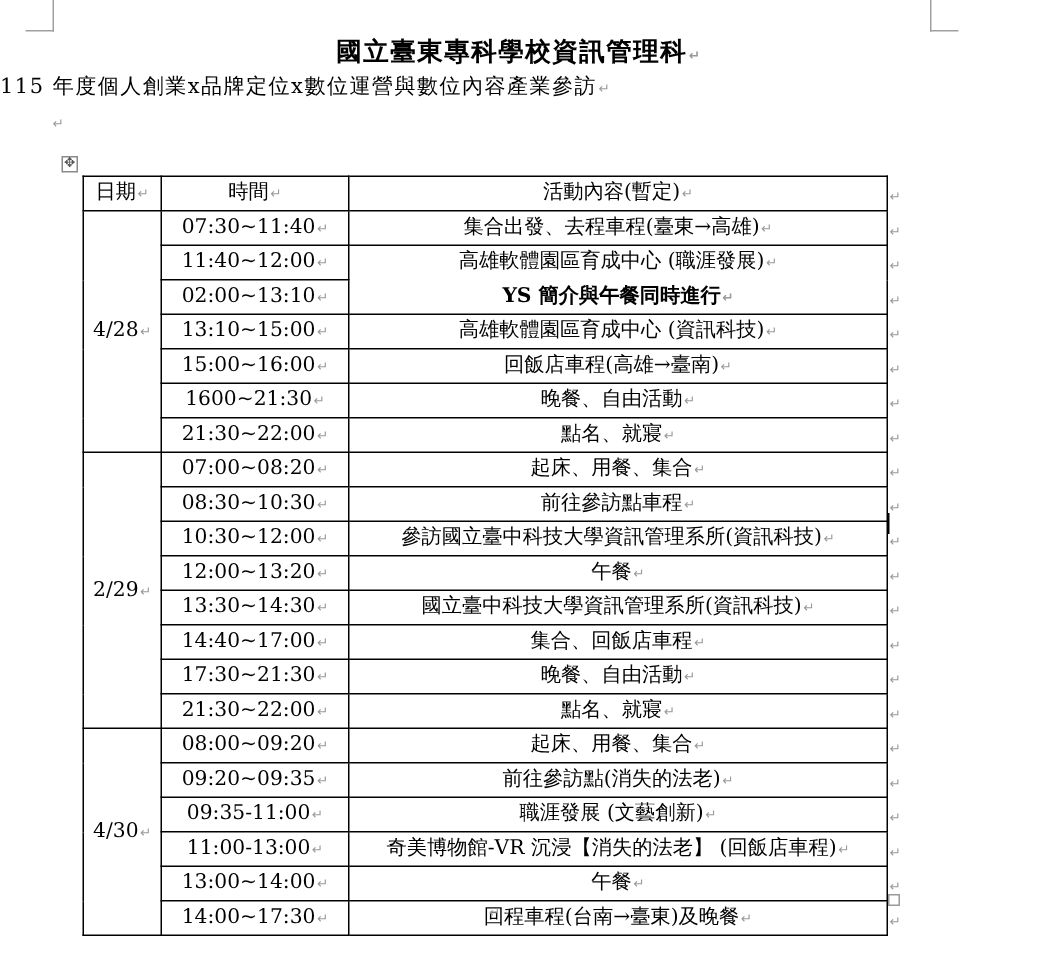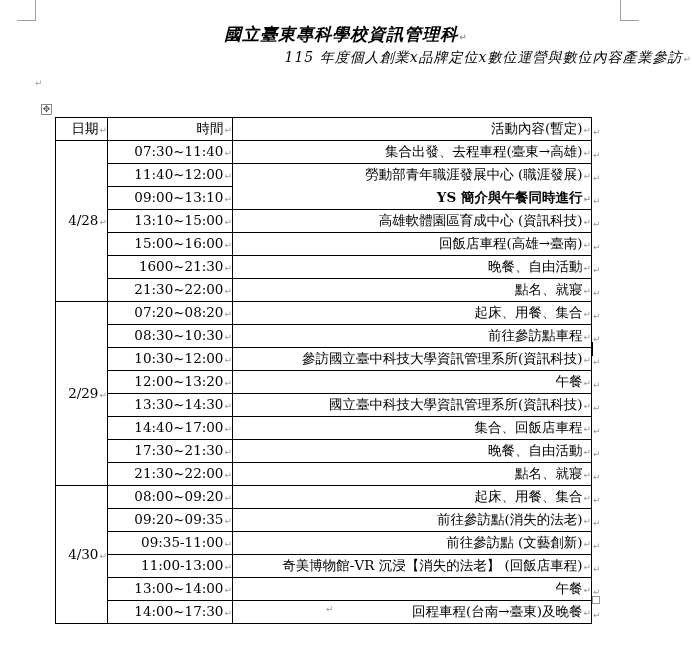--- a/index.html
+++ b/index.html
@@ -3,28 +3,28 @@
 <meta charset="utf-8">
 <style>
   html, body { margin:0; padding:0; background:#ffffff; }
   body { width:692px; height:652px; position:relative; overflow:hidden;
          font-family:"DejaVu Serif", "Liberation Serif", serif; color:#000; }
   .crop { position:absolute; border-color:#a0a0a0; border-style:solid; width:0; height:0; }
   .crop-tl { left:17px; top:0; width:18px; height:20px; border-width:0 1px 1px 0; }
   .crop-tr { left:620px; top:0; width:18px; height:20px; border-width:0 0 1px 1px; }
   .pm { color:#9a9a9a; font-size:9px; font-family:"DejaVu Sans", sans-serif; margin-left:1px; }
   .title { position:absolute; left:0; width:692px; top:23px; text-align:center;
-           font-size:17px; font-weight:bold; letter-spacing:1px;font-style:italic; }
-  .subtitle { position:absolute; left:0; width:692px; top:49px; text-align:right;
-           font-size:14px; letter-spacing:1px;font-style:italic; }
+           font-size:17px; font-weight:bold; letter-spacing:1px; }
+  .subtitle { position:absolute; left:0; width:692px; top:49px; text-align:left;
+           font-size:14px; letter-spacing:1px; }
   .empty-para { position:absolute; left:34px; top:78px; }
   .move-handle { position:absolute; left:41px; top:104px; width:9px; height:9px; border:1px solid #8a8a8a;
                  font-size:9px; line-height:9px; text-align:center; color:#555; font-family:"DejaVu Sans", sans-serif; }
   table.sched { position:absolute; left:55px; top:117px; border-collapse:collapse; table-layout:fixed; }
-  table.sched td { border:1.5px solid #000; padding:0; text-align:right; vertical-align:middle;
+  table.sched td { border:1.5px solid #000; padding:0; text-align:center; vertical-align:middle;
                    font-size:13.5px; height:20px; line-height:20px; white-space:nowrap; overflow:visible; }
   table.sched td.noborder-inner { border-bottom:none; }
   table.sched td.noborder-top { border-top:none;font-weight:bold; }
   col.c1 { width:52px; } col.c2 { width:125px; } col.c3 { width:359px; }
   .rowmark { position:absolute; left:593px; color:#9a9a9a; font-size:9px; font-family:"DejaVu Sans", sans-serif; }
   .end-box { position:absolute; left:592px; top:596px; width:6px; height:6px; border:1px solid #999; }
   .end-para { position:absolute; left:325px; top:604px; }
   .cursor-bar { position:absolute; left:592px; top:342px; width:1px; height:14px; background:#000; }
 </style>
 </head>
@@ -51,45 +51,45 @@
       <td><span>時間</span><span class="pm">↵</span></td>
       <td><span>活動內容(暫定)</span><span class="pm">↵</span></td>
     </tr>
   <tr>
         <td rowspan="7"><span>4/28</span><span class="pm">↵</span></td>
         <td><span>07:30~11:40</span><span class="pm">↵</span></td>
         <td><span>集合出發、去程車程(臺東→高雄)</span><span class="pm">↵</span></td>
       </tr>
       <tr>
         <td><span>11:40~12:00</span><span class="pm">↵</span></td>
-        <td class="noborder-inner"><span>勞動部青年職涯發展中心 (職涯發展)</span><span class="pm">↵</span></td>
+        <td class="noborder-inner"><span>高雄軟體園區育成中心 (職涯發展)</span><span class="pm">↵</span></td>
       </tr>
       <tr>
-        <td><span>09:00~13:10</span><span class="pm">↵</span></td>
+        <td><span>02:00~13:10</span><span class="pm">↵</span></td>
         <td class="noborder-top"><span>YS 簡介與午餐同時進行</span><span class="pm">↵</span></td>
       </tr>
       <tr>
         <td><span>13:10~15:00</span><span class="pm">↵</span></td>
         <td><span>高雄軟體園區育成中心 (資訊科技)</span><span class="pm">↵</span></td>
       </tr>
       <tr>
         <td><span>15:00~16:00</span><span class="pm">↵</span></td>
         <td><span>回飯店車程(高雄→臺南)</span><span class="pm">↵</span></td>
       </tr>
       <tr>
         <td><span>1600~21:30</span><span class="pm">↵</span></td>
         <td><span>晚餐、自由活動</span><span class="pm">↵</span></td>
       </tr>
       <tr>
         <td><span>21:30~22:00</span><span class="pm">↵</span></td>
         <td><span>點名、就寢</span><span class="pm">↵</span></td>
       </tr>
       <tr>
         <td rowspan="8"><span>2/29</span><span class="pm">↵</span></td>
-        <td><span>07:20~08:20</span><span class="pm">↵</span></td>
+        <td><span>07:00~08:20</span><span class="pm">↵</span></td>
         <td><span>起床、用餐、集合</span><span class="pm">↵</span></td>
       </tr>
       <tr>
         <td><span>08:30~10:30</span><span class="pm">↵</span></td>
         <td><span>前往參訪點車程</span><span class="pm">↵</span></td>
       </tr>
       <tr>
         <td><span>10:30~12:00</span><span class="pm">↵</span></td>
         <td><span>參訪國立臺中科技大學資訊管理系所(資訊科技)</span><span class="pm">↵</span></td>
       </tr>
@@ -117,21 +117,21 @@
         <td rowspan="6"><span>4/30</span><span class="pm">↵</span></td>
         <td><span>08:00~09:20</span><span class="pm">↵</span></td>
         <td><span>起床、用餐、集合</span><span class="pm">↵</span></td>
       </tr>
       <tr>
         <td><span>09:20~09:35</span><span class="pm">↵</span></td>
         <td><span>前往參訪點(消失的法老)</span><span class="pm">↵</span></td>
       </tr>
       <tr>
         <td><span>09:35-11:00</span><span class="pm">↵</span></td>
-        <td><span>前往參訪點 (文藝創新)</span><span class="pm">↵</span></td>
+        <td><span>職涯發展 (文藝創新)</span><span class="pm">↵</span></td>
       </tr>
       <tr>
         <td><span>11:00-13:00</span><span class="pm">↵</span></td>
         <td><span>奇美博物館-VR 沉浸【消失的法老】 (回飯店車程)</span><span class="pm">↵</span></td>
       </tr>
       <tr>
         <td><span>13:00~14:00</span><span class="pm">↵</span></td>
         <td><span>午餐</span><span class="pm">↵</span></td>
       </tr>
       <tr>

